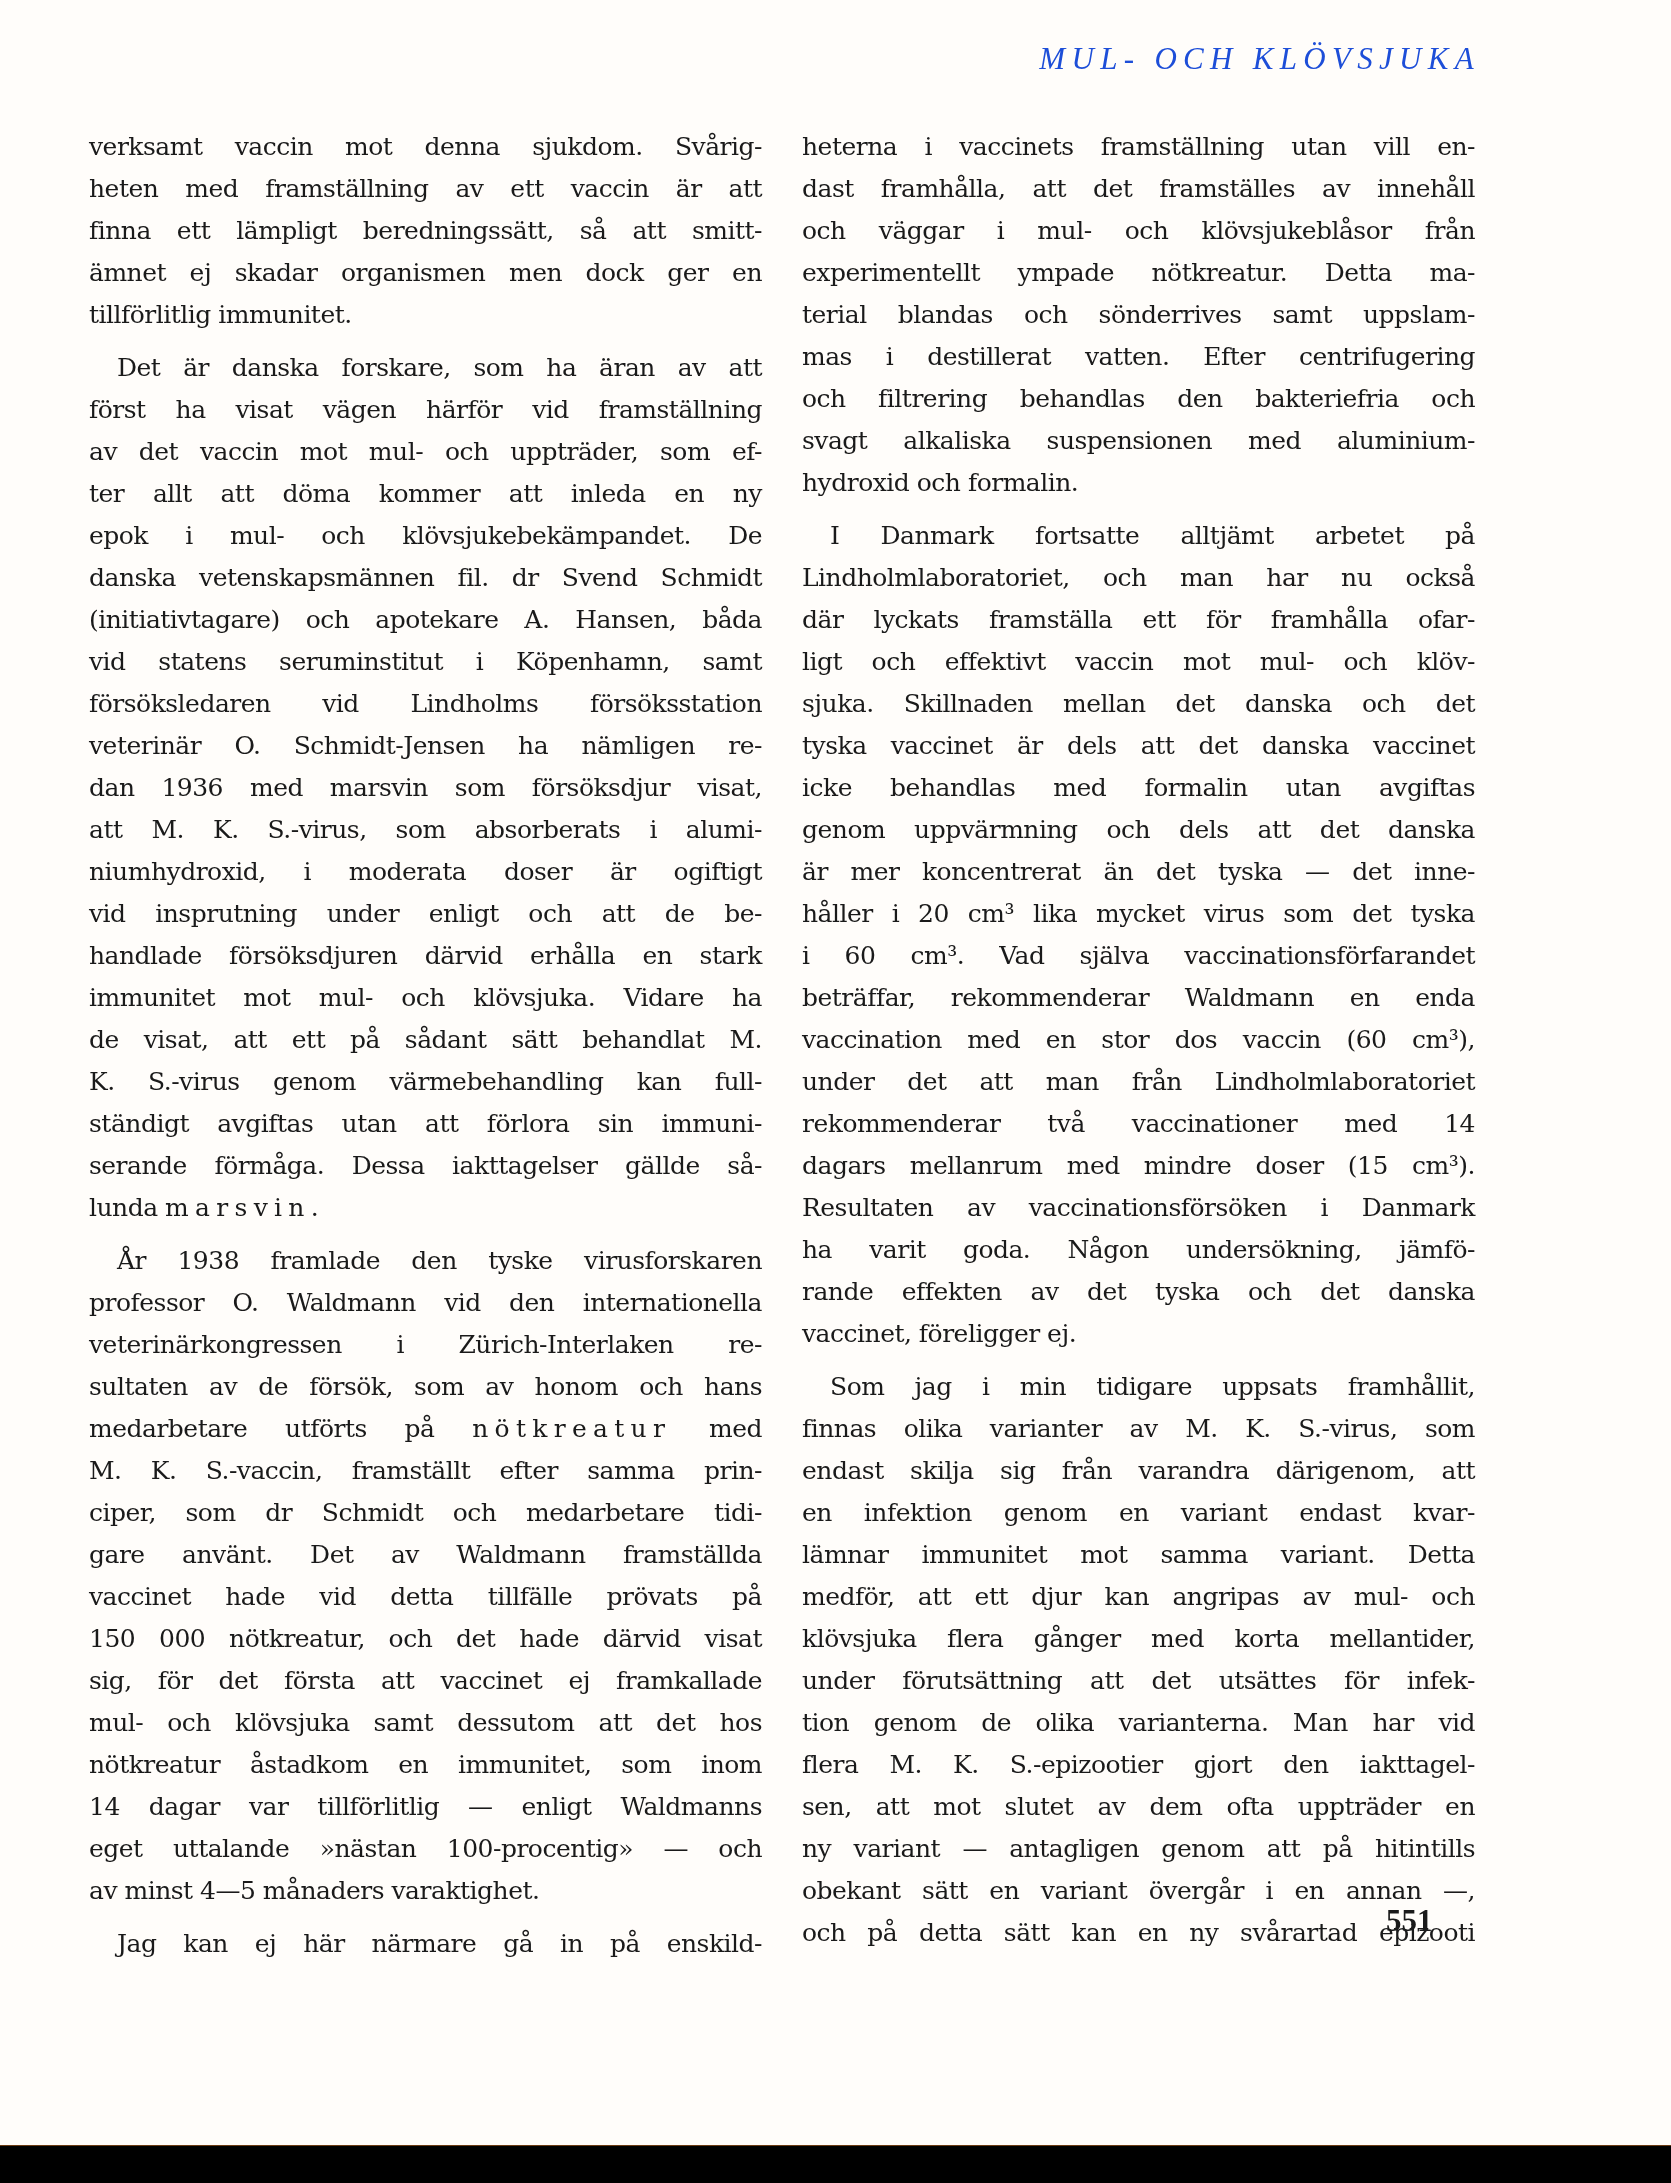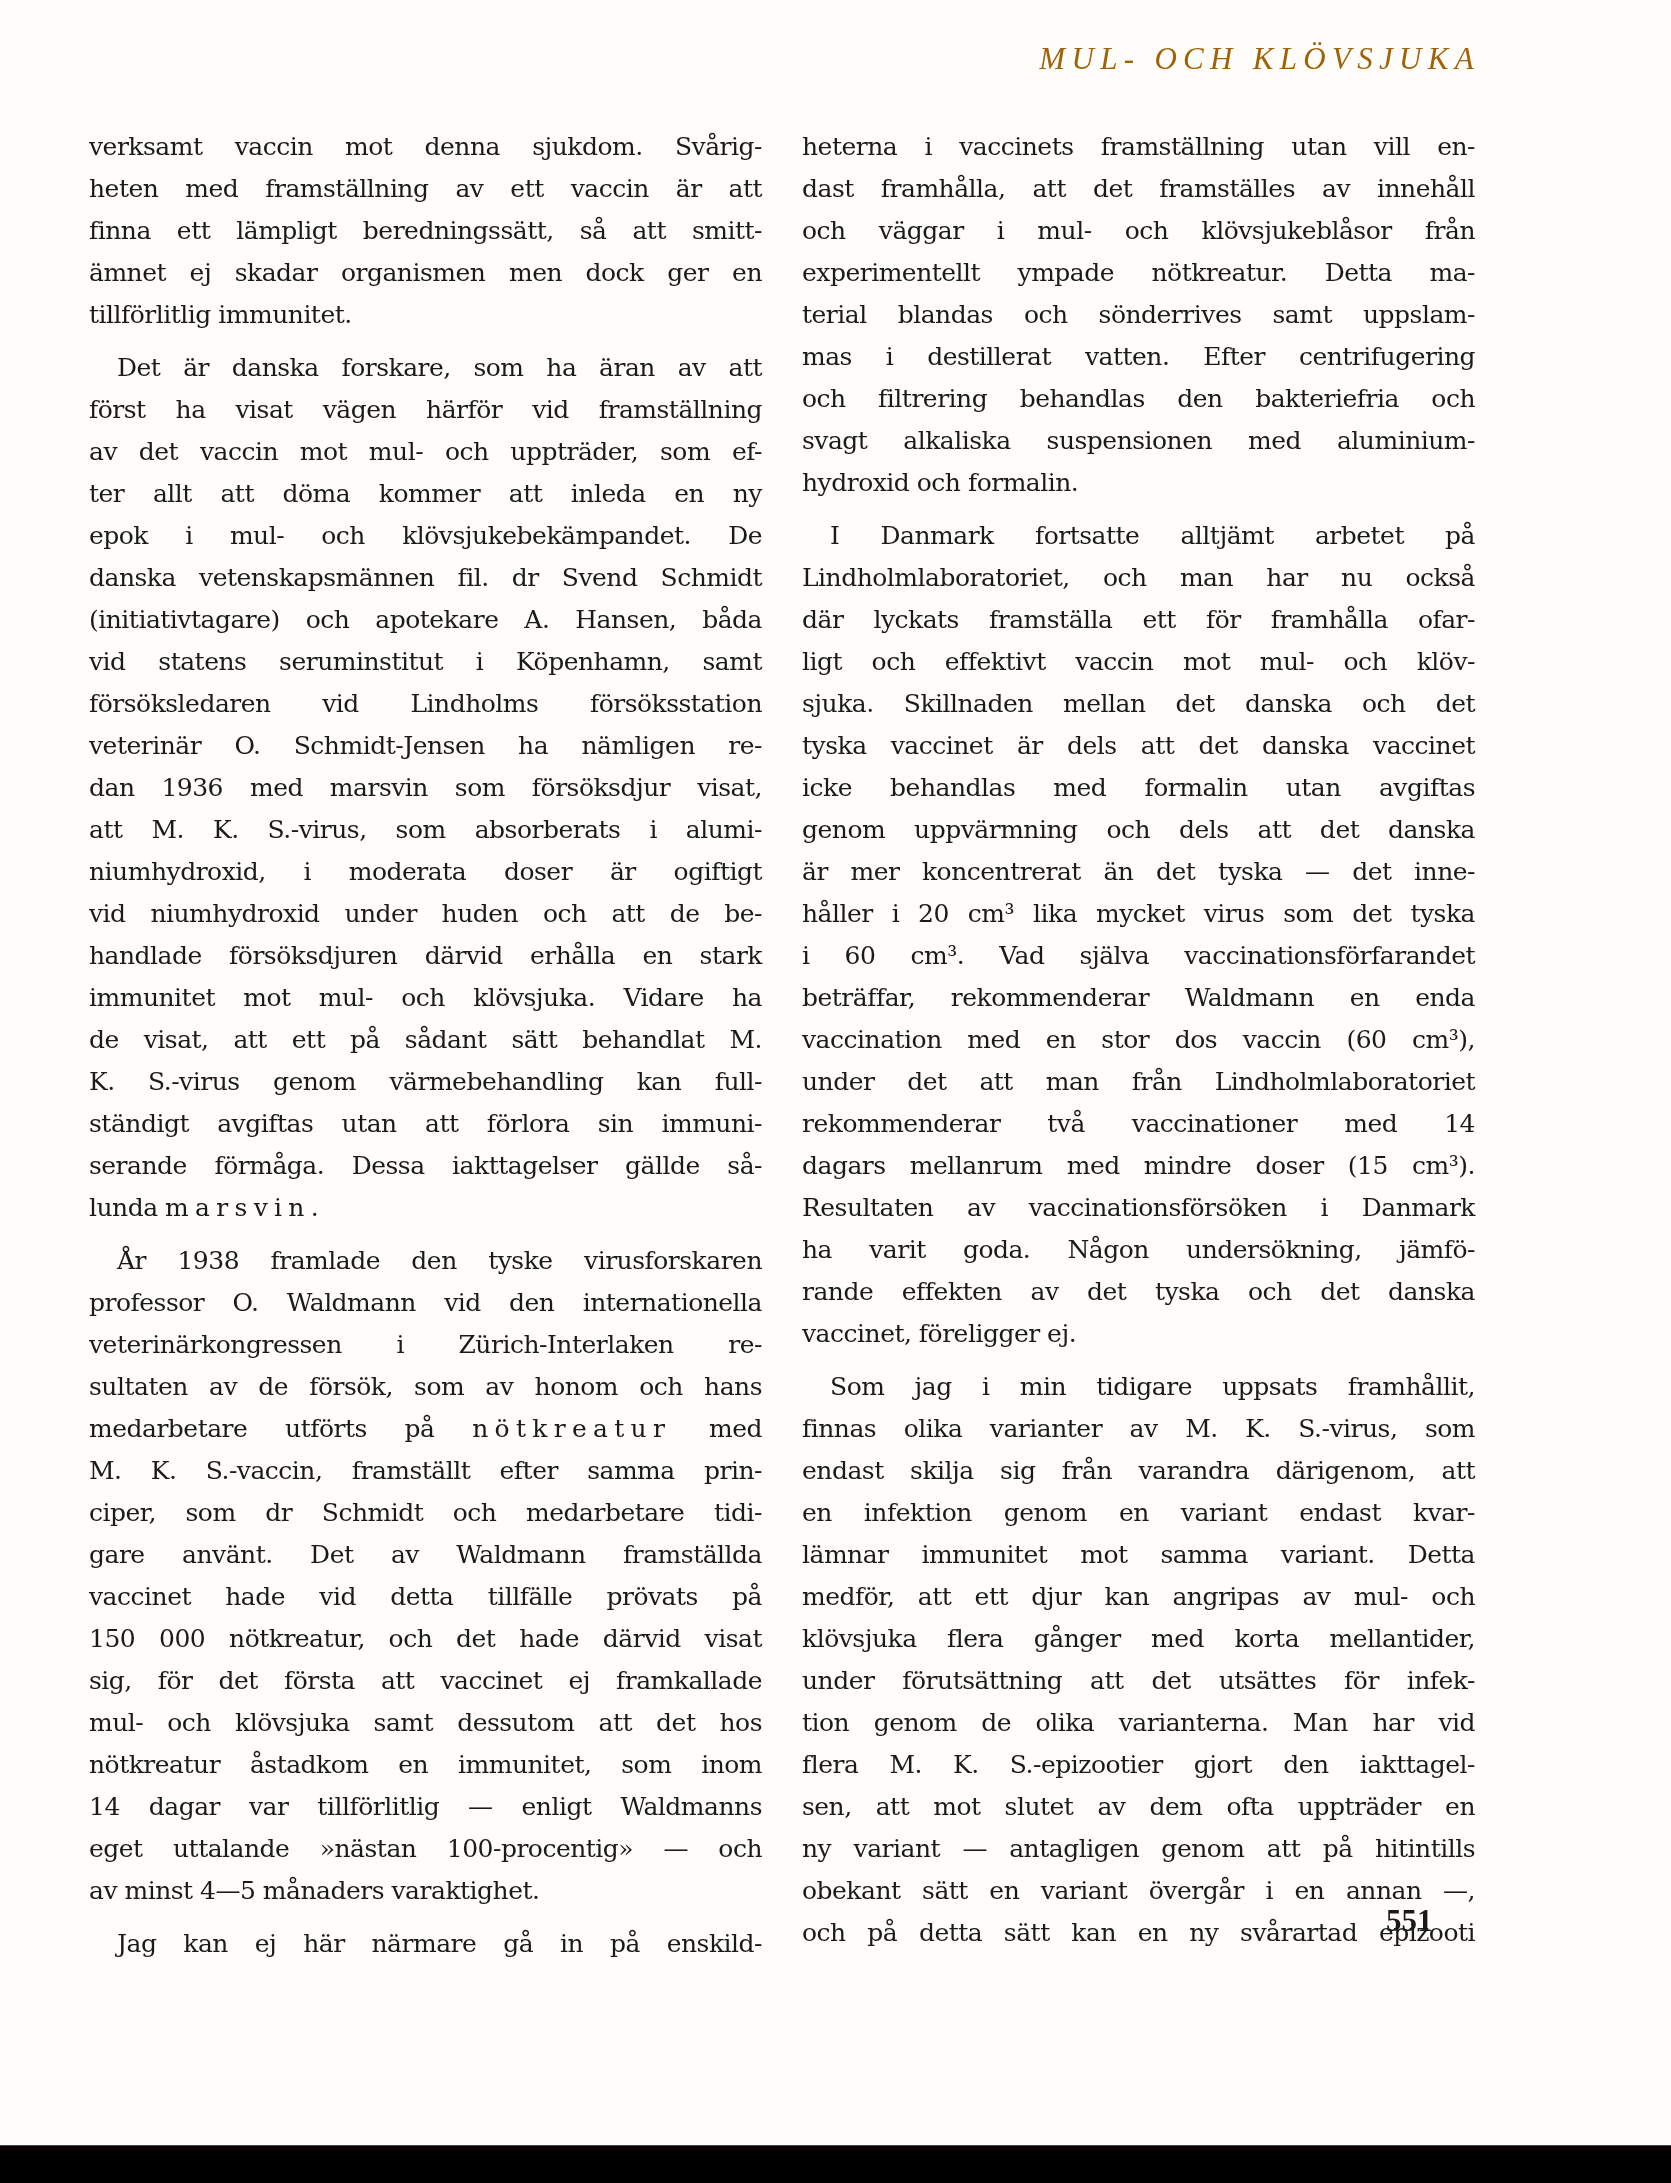--- a/index.html
+++ b/index.html
@@ -21,21 +21,21 @@
       color: #1a1a1a;
     }
     .running-head {
       position: absolute;
       top: 41px;
       right: 192px;
       font-family: "Liberation Serif", "DejaVu Serif", serif;
       font-style: italic;
       font-size: 31px;
       letter-spacing: 6.3px;
-      color: #a16207;
+      color: #1d4ed8;
     }
     .column {
       position: absolute;
       top: 126px;
       width: 673px;
     }
     .col-left { left: 89px; }
     .col-right { left: 802px; }
     .line {
       display: block;
@@ -104,21 +104,21 @@
       <span class="line">ter allt att döma kommer att inleda en ny</span>
       <span class="line">epok i mul- och klövsjukebekämpandet. De</span>
       <span class="line">danska vetenskapsmännen fil. dr Svend Schmidt</span>
       <span class="line">(initiativtagare) och apotekare A. Hansen, båda</span>
       <span class="line">vid statens seruminstitut i Köpenhamn, samt</span>
       <span class="line">försöksledaren vid Lindholms försöksstation</span>
       <span class="line">veterinär O. Schmidt-Jensen ha nämligen re-</span>
       <span class="line">dan 1936 med marsvin som försöksdjur visat,</span>
       <span class="line">att M. K. S.-virus, som absorberats i alumi-</span>
       <span class="line">niumhydroxid, i moderata doser är ogiftigt</span>
-      <span class="line">vid niumhydroxid under huden och att de be-</span>
+      <span class="line">vid insprutning under enligt och att de be-</span>
       <span class="line">handlade försöksdjuren därvid erhålla en stark</span>
       <span class="line">immunitet mot mul- och klövsjuka. Vidare ha</span>
       <span class="line">de visat, att ett på sådant sätt behandlat M.</span>
       <span class="line">K. S.-virus genom värmebehandling kan full-</span>
       <span class="line">ständigt avgiftas utan att förlora sin immuni-</span>
       <span class="line">serande förmåga. Dessa iakttagelser gällde så-</span>
       <span class="line last"><span>lunda </span><span class="spaced">marsvin</span><span>.</span></span>
     </div>
     <div class="para-gap"></div>
 

